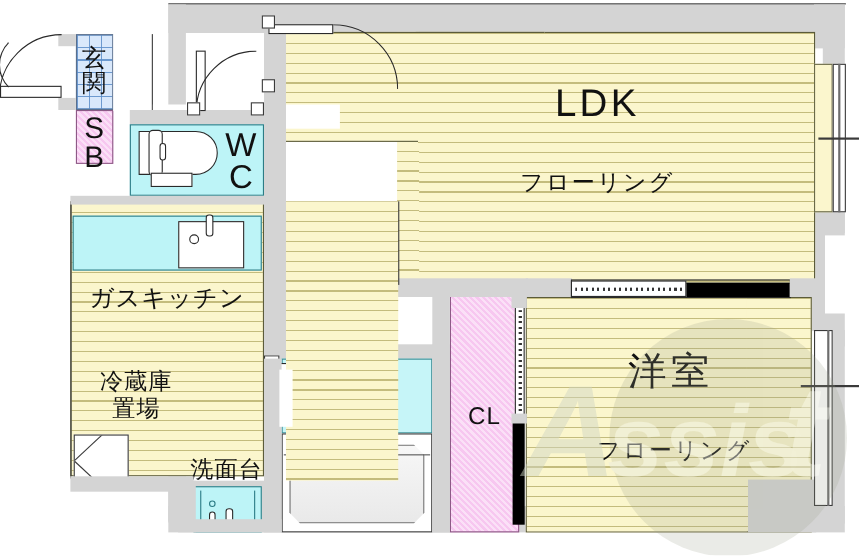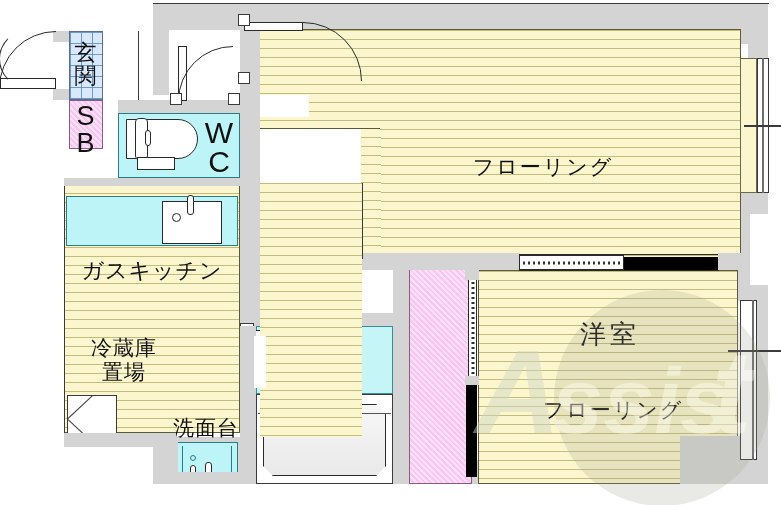--- a/index.html
+++ b/index.html
@@ -47,21 +47,21 @@
   }
 
   .line{background:#3a3a3a;}
   .blk{background:#000000;}
 
   
   .lbl{position:absolute;color:#111;white-space:nowrap;line-height:1.15;text-align:center;}
   .lbl-ldk{font-size:35px;letter-spacing:3px;}
   .lbl-ldk2{font-size:28px;letter-spacing:1px;}
   .lbl-sub{font-size:21px;letter-spacing:2px;}
-  .lbl-room{font-size:26px;letter-spacing:4px;}
+  .lbl-room{font-size:35px;letter-spacing:4px;font-family:Liberation Mono, monospace;}
   .lbl-room2{font-size:27px;letter-spacing:1px;}
   .lbl-mid{font-size:21px;letter-spacing:1px;}
   .lbl-wc{font-size:30px;line-height:.95;letter-spacing:0;}
   .lbl-gk{font-size:22px;letter-spacing:1px;}
   .lbl-cl{font-size:22px;letter-spacing:1px;}
   .lbl-sb{font-size:27px;line-height:1.0;letter-spacing:1px;}
   .lbl-gen{font-size:22px;line-height:1.05;letter-spacing:1px;}
 
   
   .arc{border:1.6px solid #2a2a2a;border-radius:50%;background:transparent;}
@@ -127,20 +127,21 @@
   <div class="abs floor" style="left:378px;top:29px;width:363px;height:229px;"></div>
   <div class="abs floor-nb" style="left:361px;top:29px;width:20px;height:229px;"></div>
   <div class="abs floor" style="left:245px;top:29px;width:250px;height:100px;"></div>
   <div class="abs floor-nb" style="left:380px;top:30px;width:120px;height:100px;"></div>
 
   <div class="abs plainyel" style="left:740px;top:58px;width:17px;height:135px;"></div>
   <div class="abs winbox" style="left:757px;top:58px;width:12px;height:135px;"></div>
   <div class="abs mull" style="left:762px;top:58px;width:2px;height:135px;"></div>
   <div class="abs line" style="left:744px;top:125px;width:37px;height:1.5px;"></div>
 
+  <div class="lbl lbl-ldk" style="left:463px;top:74px;width:160px;">LDK</div>
   <div class="lbl lbl-sub" style="left:413px;top:155px;width:260px;">フローリング</div>
 
   <div class="abs tile" style="left:69px;top:31px;width:34px;height:69px;"></div>
   <div class="lbl lbl-gen" style="left:69px;top:41px;width:34px;">
     <span>玄</span><br>
     <span>関</span>
   </div>
 
   <div class="abs pink" style="left:69px;top:100px;width:34px;height:49px;"></div>
   <div class="lbl lbl-sb" style="left:69px;top:103px;width:34px;">
@@ -237,20 +238,21 @@
   <div class="abs floor-nb" style="left:479px;top:271px;width:200px;height:212px;"></div>
 
   <div class="lbl lbl-room" style="left:515px;top:320px;width:190px;">洋室</div>
   <div class="lbl lbl-sub" style="left:498px;top:398px;width:230px;">フローリング</div>
 
   <div class="abs winbox" style="left:740px;top:300px;width:17px;height:160px;"></div>
   <div class="abs mull" style="left:752px;top:300px;width:2px;height:160px;"></div>
   <div class="abs line" style="left:728px;top:350px;width:53px;height:1.5px;"></div>
 
   <div class="abs pink" style="left:409px;top:268px;width:63px;height:216px;"></div>
+  <div class="lbl lbl-cl" style="left:409px;top:365px;width:63px;">CL</div>
 
   <div class="abs slide-dotv" style="left:468px;top:278px;width:9px;height:100px;"></div>
   <div class="abs blk" style="left:466px;top:382px;width:11px;height:95px;"></div>
   <div class="abs wall-nb" style="left:465px;top:268px;width:14px;height:12px;"></div>
   <div class="abs wall-nb" style="left:465px;top:376px;width:14px;height:9px;"></div>
 
   <div class="abs wall-nb" style="left:478px;top:253px;width:42px;height:17px;"></div>
   <div class="abs slide-dot" style="left:519px;top:255px;width:105px;height:15px;"></div>
   <div class="abs blk" style="left:624px;top:257px;width:94px;height:13px;"></div>
   <div class="abs" style="left:519px;top:254px;width:200px;height:17px;border:1px solid #2a2a2a;background:transparent;"></div>

